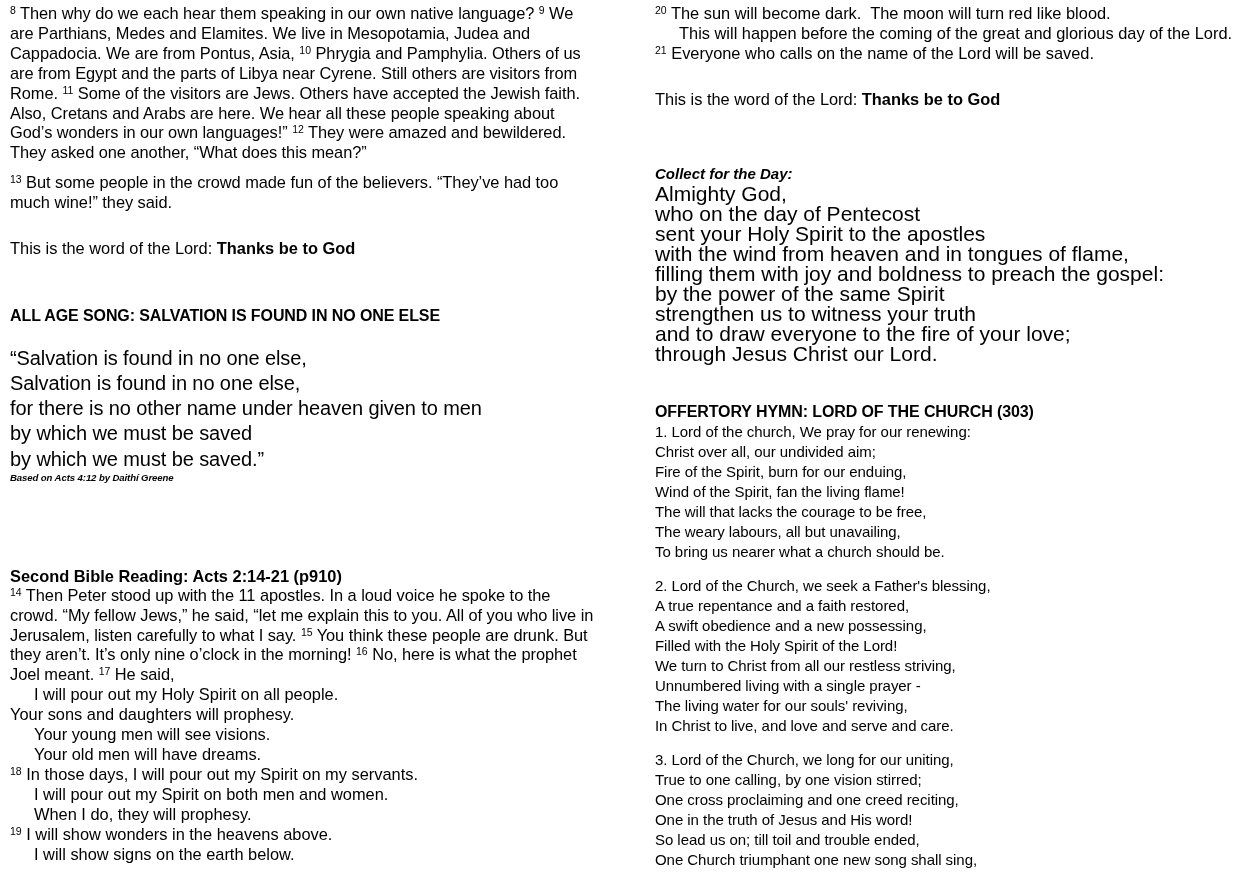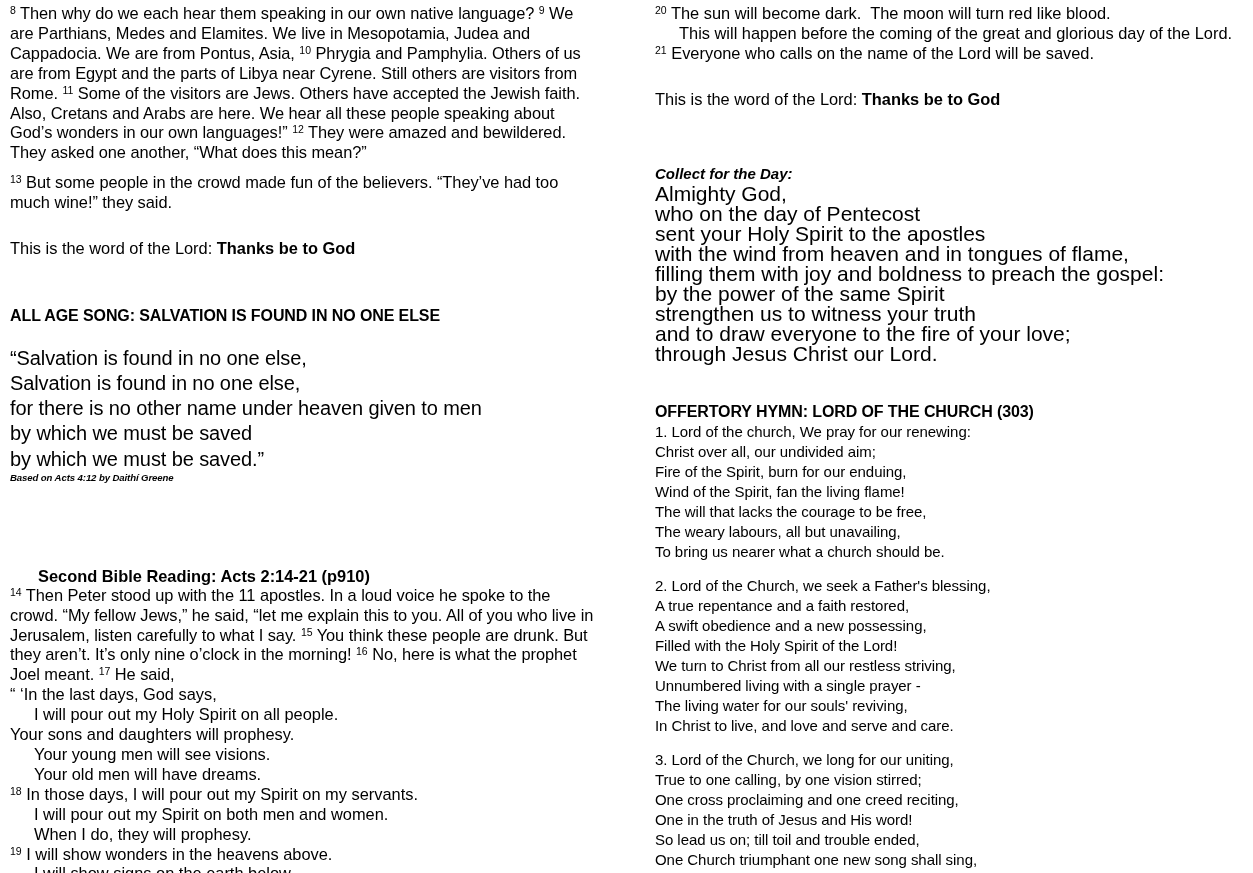--- a/index.html
+++ b/index.html
@@ -65,21 +65,20 @@
   .heading-caps {
     font-size: 16px;
     font-weight: bold;
     line-height: 20px;
     letter-spacing: -0.1px;
   }
   .heading-bold {
     font-size: 16.4px;
     font-weight: bold;
     line-height: 20px;
-    margin-left: 28px;
   }
   .heading-italic {
     font-size: 15px;
     font-weight: bold;
     font-style: italic;
     line-height: 20px;
   }
 
   .song-line {
     font-size: 20px;
@@ -150,21 +149,20 @@
     <div class="attrib">Based on Acts 4:12 by Daithí Greene</div>
 
     <div class="gap-xxl"></div>
     <div style="height:20px"></div>
 
     <div class="heading-bold">Second Bible Reading: Acts 2:14-21 (p910)</div>
 
     <p class="para"><span class="sup">14</span> Then Peter stood up with the 11 apostles. In a loud voice he spoke to the crowd. “My fellow Jews,” he said, “let me explain this to you. All of you who live in Jerusalem, listen carefully to what I say. <span class="sup">15</span> You think these people are drunk. But they aren’t. It’s only nine o’clock in the morning! <span class="sup">16</span> No, here is what the prophet Joel meant. <span class="sup">17</span> He said,</p>
 
     <div>
-        <div class="vline">“ ‘In the last days, God says,</div>
         <div class="vline indent1">I will pour out my Holy Spirit on all people.</div>
         <div class="vline">Your sons and daughters will prophesy.</div>
         <div class="vline indent1">Your young men will see visions.</div>
         <div class="vline indent1">Your old men will have dreams.</div>
         <div class="vline"><span class="sup">18</span> In those days, I will pour out my Spirit on my servants.</div>
         <div class="vline indent1">I will pour out my Spirit on both men and women.</div>
         <div class="vline indent1">When I do, they will prophesy.</div>
         <div class="vline"><span class="sup">19</span> I will show wonders in the heavens above.</div>
         <div class="vline indent1">I will show signs on the earth below.</div>
       </div>

